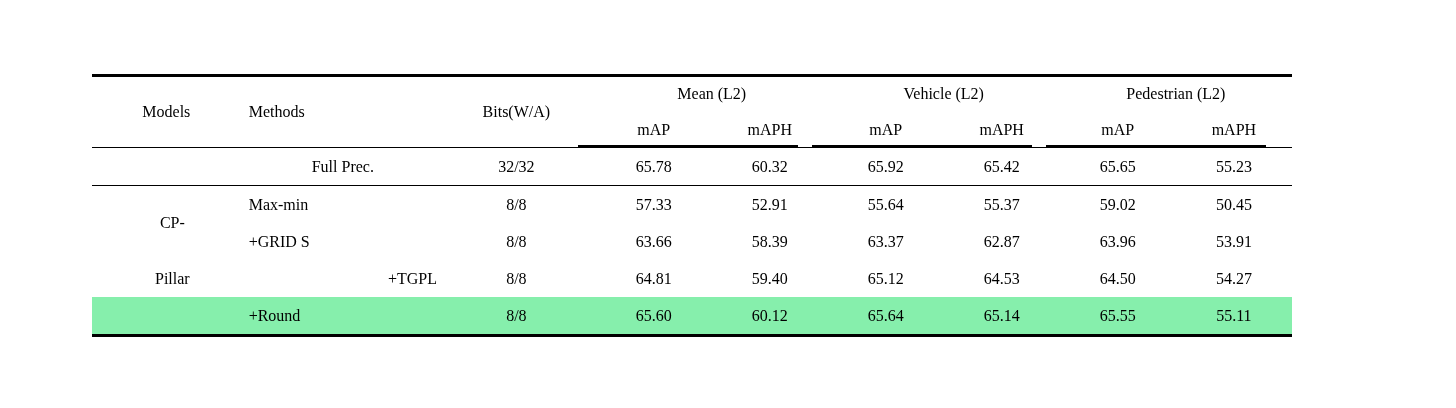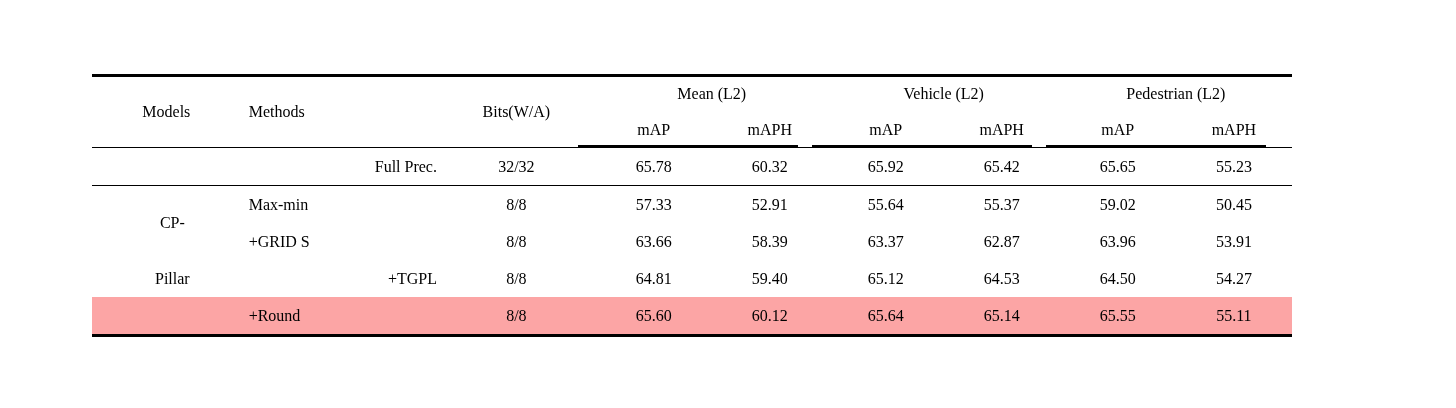--- a/index.html
+++ b/index.html
@@ -71,21 +71,21 @@
   .col-methods { width: 190px; text-align: left; padding-left: 8px !important; }
   .col-bits { width: 160px; }
   .col-num { width: 117px; }
 
   .rowspan-models {
     text-align: left;
     padding-left: 12px !important;
     line-height: 30px;
   }
   .highlight td {
-    background: #fca5a5;
+    background: #86efac;
   }
   .bold { font-weight: bold; }
   .smallcaps {
     font-variant: small-caps;
     margin-top: 8px;
   }
 </style>
 </head>
 <body>
 
@@ -133,21 +133,21 @@
       <td>mAP</td>
       <td>mAPH</td>
     </tr>
 
     <tr class="rule-mid">
       <td colspan="9"></td>
     </tr>
 
     <tr class="body-row">
       <td></td>
-      <td class="col-methods" style="text-align:right;padding-left:8px;margin-top:38px;">Full Prec.</td>
+      <td class="col-methods" style="text-align:center;padding-left:8px;margin-top:38px;">Full Prec.</td>
       <td>32/32</td>
       <td>65.78</td>
       <td>60.32</td>
       <td>65.92</td>
       <td>65.42</td>
       <td>65.65</td>
       <td>55.23</td>
     </tr>
 
     <tr class="rule-mid">

